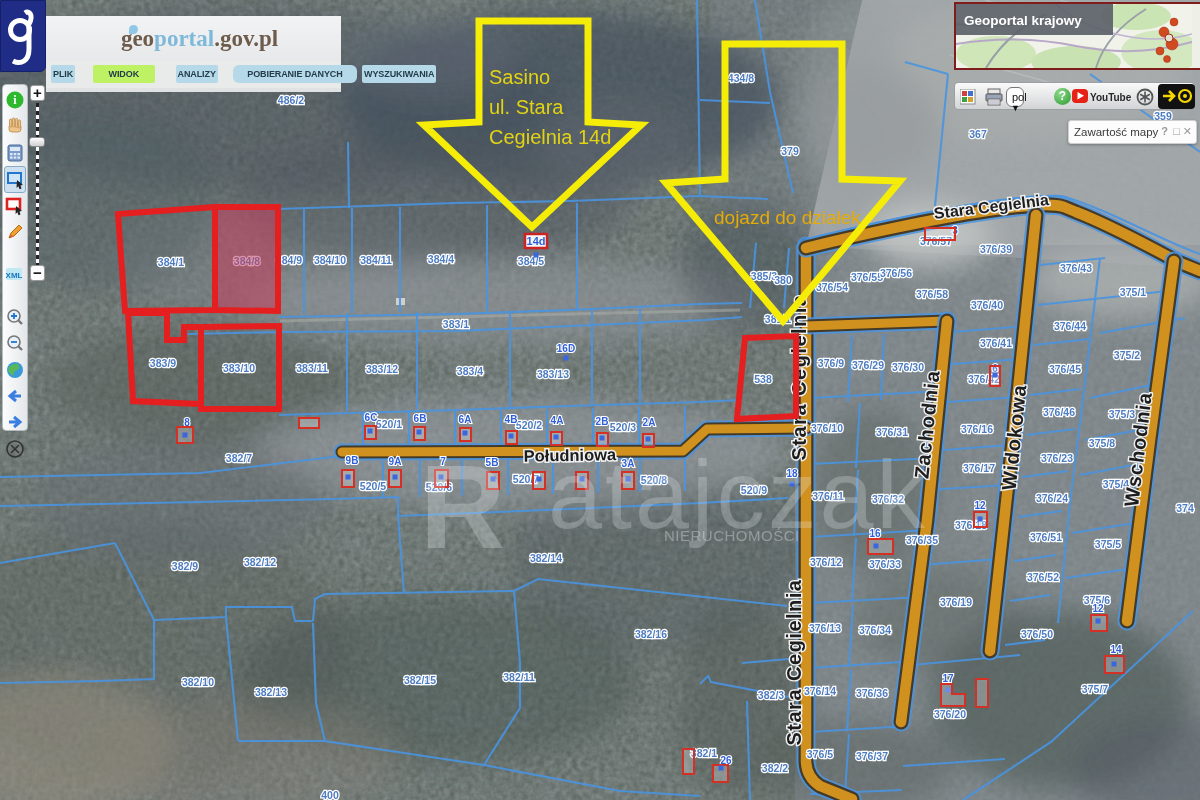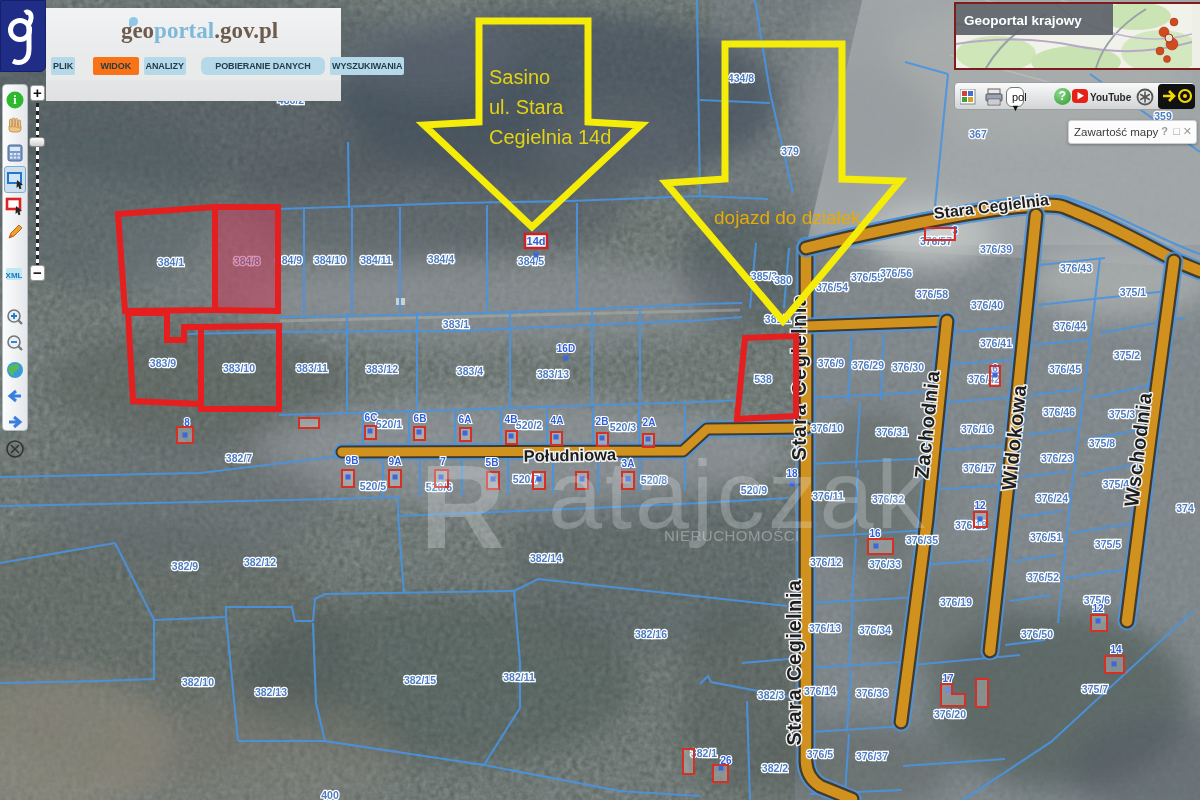--- a/index.html
+++ b/index.html
@@ -416,27 +416,27 @@
       <text x="664" y="541" font-family="Liberation Sans, sans-serif" font-size="15" fill="rgba(240,242,245,0.35)" style="letter-spacing:0.5px">NIERUCHOMOŚCI</text>
     </svg>
 
 <div class="abs" style="left:0;top:0;width:46px;height:72px;background:#1f2d87;border-radius:0 0 6px 0;border:1px solid #15206b"><svg width="44" height="70">
         <g fill="none" stroke="#fff">
           <circle cx="19" cy="29" r="9.5" stroke-width="5"></circle>
           <path d="M28,23 C33,14 28,9 24,12 M28,26 L28,48 C28,60 20,64 12,60" stroke-width="5"></path>
         </g>
       </svg></div>
 
-<div class="abs" style="left:46px;top:8px;width:295px;height:93px;background:linear-gradient(#f2f3f4,#dfe1e3)">
+<div class="abs" style="left:46px;top:16px;width:295px;height:76px;background:linear-gradient(#f2f3f4,#dfe1e3)">
 
 <div style="position:relative;text-align:center;font-family:'Liberation Serif',serif;font-size:23px;font-weight:bold;padding-top:10px;padding-left:12px;color:#6d5c4b"><span style="position:absolute;left:83px;top:9px;width:9px;height:9px;border-radius:50% 50% 50% 0;background:#8ec7e8"></span><span style="color:#6d5c4b">geo</span><span style="color:#7fb9da">portal</span><span>.gov.pl</span></div>
 
 <div class="abs" style="left:0;top:45px;width:295px;height:27px;background:#e9eaea;padding:2px 0 0 5px;white-space:nowrap">
 <span style="display:inline-block;background:#b5d9e9;color:#233c49;font-size:9px;font-weight:bold;padding:4px 2px;margin-right:13px;letter-spacing:-0.1px;border-radius:2px">PLIK</span>
-<span style="display:inline-block;background:#f97316;color:#233c49;font-size:9px;font-weight:bold;padding:4px 8px;margin-right:0;letter-spacing:-0.1px;border-radius:2px">WIDOK</span>
+<span style="display:inline-block;background:#bef264;color:#233c49;font-size:9px;font-weight:bold;padding:4px 16px;margin-right:16px;letter-spacing:-0.1px;border-radius:2px">WIDOK</span>
 <span style="display:inline-block;background:#b5d9e9;color:#233c49;font-size:9px;font-weight:bold;padding:4px 2px;margin-right:11px;letter-spacing:-0.1px;border-radius:2px">ANALIZY</span>
 <span style="display:inline-block;background:#b5d9e9;color:#233c49;font-size:9px;font-weight:bold;padding:4px 14px;margin-right:1px;letter-spacing:-0.1px;border-radius:6px">POBIERANIE DANYCH</span>
 <span style="display:inline-block;background:#b5d9e9;color:#233c49;font-size:9px;font-weight:bold;padding:4px 2px;margin-right:9px;letter-spacing:-0.1px;border-radius:2px">WYSZUKIWANIA</span>
 </div>
     </div>
 
 <div class="abs" style="left:2px;top:84px;width:26px;height:347px;background:linear-gradient(90deg,#fbfcfd,#e4e7ea);border:1px solid #b8bcc0;border-radius:4px;padding-top:2px">
 
 <div style="width:22px;height:26.4px;margin:0 auto;padding:3px 1px 1px 1px"><svg width="20" height="20">
           <circle cx="10" cy="10" r="8.5" fill="#2eb82e"></circle>

